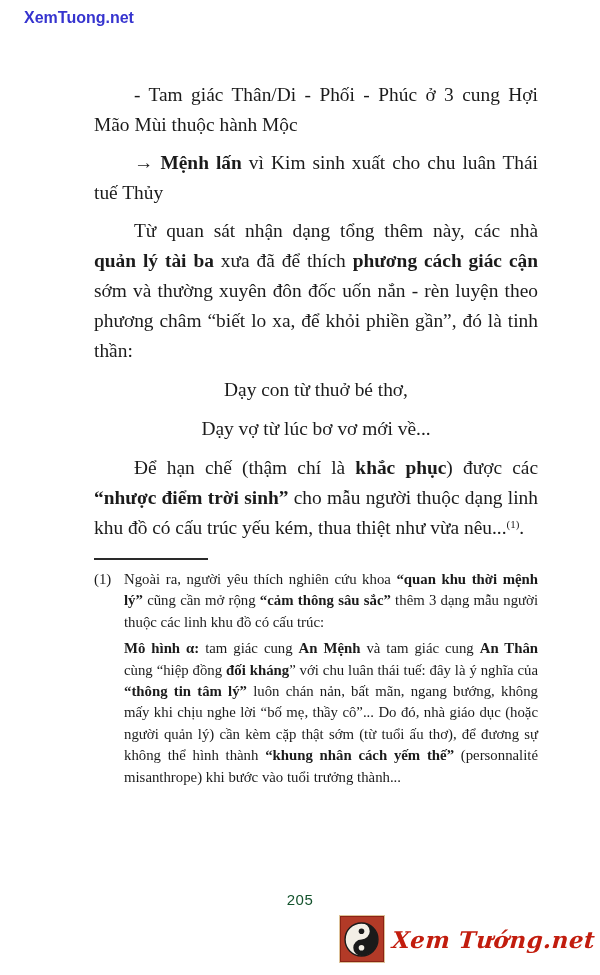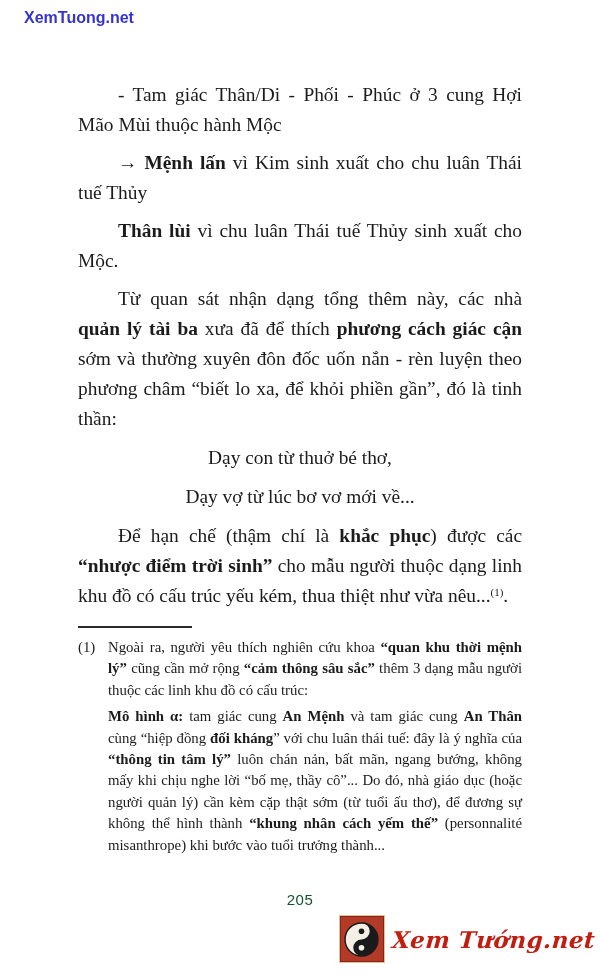--- a/index.html
+++ b/index.html
@@ -7,21 +7,21 @@
   .page {
     position:relative; width:600px; height:975px; background:#ffffff;
     font-family:"Liberation Serif","DejaVu Serif",serif; color:#1b1b1b; overflow:hidden;
   }
   .watermark {
     position:absolute; top:9px; left:24px;
     font-family:"Liberation Sans","DejaVu Sans",sans-serif;
     font-size:16px; font-weight:bold; color:#3634cf; cursor:pointer;
   }
   .content {
-    position:absolute; left:78px; top:80px; width:444px;
+    position:absolute; left:94px; top:80px; width:444px;
     font-size:19.4px; line-height:30px; text-align:justify;
   }
   .para { text-indent:40px; margin-bottom:8px; }
   .center { text-align:center; text-indent:0; margin:9px 0; }
   .b { font-weight:bold;margin-top:24px; }
   sup { font-size:11px; line-height:0; vertical-align:6px; }
   .footnote { margin-top:15px; font-size:14.8px; line-height:21.4px; }
   .fn-rule { width:114px; border:none; border-top:2px solid #2a2a2a; margin-bottom:9px; }
   .fn-item { position:relative; padding-left:30px; }
   .fn-item + .fn-item { margin-top:5px; }
@@ -51,21 +51,20 @@
 </head>
 <body>
 
 <div class="page">
 
   <a class="watermark">XemTuong.net</a>
 
   <div class="content">
     <div class="para"><span>-  Tam giác Thân/Di - Phối - Phúc ở 3 cung Hợi Mão Mùi thuộc hành Mộc</span></div>
     <div class="para"><span>→ </span><span class="b">Mệnh lấn</span><span> vì Kim sinh xuất cho chu luân Thái tuế Thủy</span></div>
-    <div class="para"><span class="b">Thân lùi</span><span> vì chu luân Thái tuế Thủy sinh xuất cho Mộc.</span></div>
     <div class="para"><span>Từ quan sát nhận dạng tổng thêm này, các nhà </span><span class="b">quản lý tài ba</span><span> xưa đã để thích </span><span class="b">phương cách giác cận</span><span> sớm và thường xuyên đôn đốc uốn nắn - rèn luyện theo phương châm “biết lo xa, để khỏi phiền gần”, đó là tinh thần:</span></div>
     <div class="para center"><span>Dạy con từ thuở bé thơ,</span></div>
     <div class="para center"><span>Dạy vợ từ lúc bơ vơ mới về...</span></div>
     <div class="para"><span>Để hạn chế (thậm chí là </span><span class="b">khắc phục</span><span>) được các </span><span class="b">“nhược điểm trời sinh”</span><span> cho mẫu người thuộc dạng linh khu đồ có cấu trúc yếu kém, thua thiệt như vừa nêu...</span><sup>(1)</sup><span>.</span></div>
 
     <div class="footnote">
       <hr class="fn-rule">
       <div class="fn-item">
         <span class="fn-label">(1)</span>
         <span><span>Ngoài ra, người yêu thích nghiên cứu khoa </span><span class="b">“quan khu thời mệnh lý”</span><span> cũng cần mở rộng </span><span class="b">“cảm thông sâu sắc”</span><span> thêm 3 dạng mẫu người thuộc các linh khu đồ có cấu trúc:</span></span>

